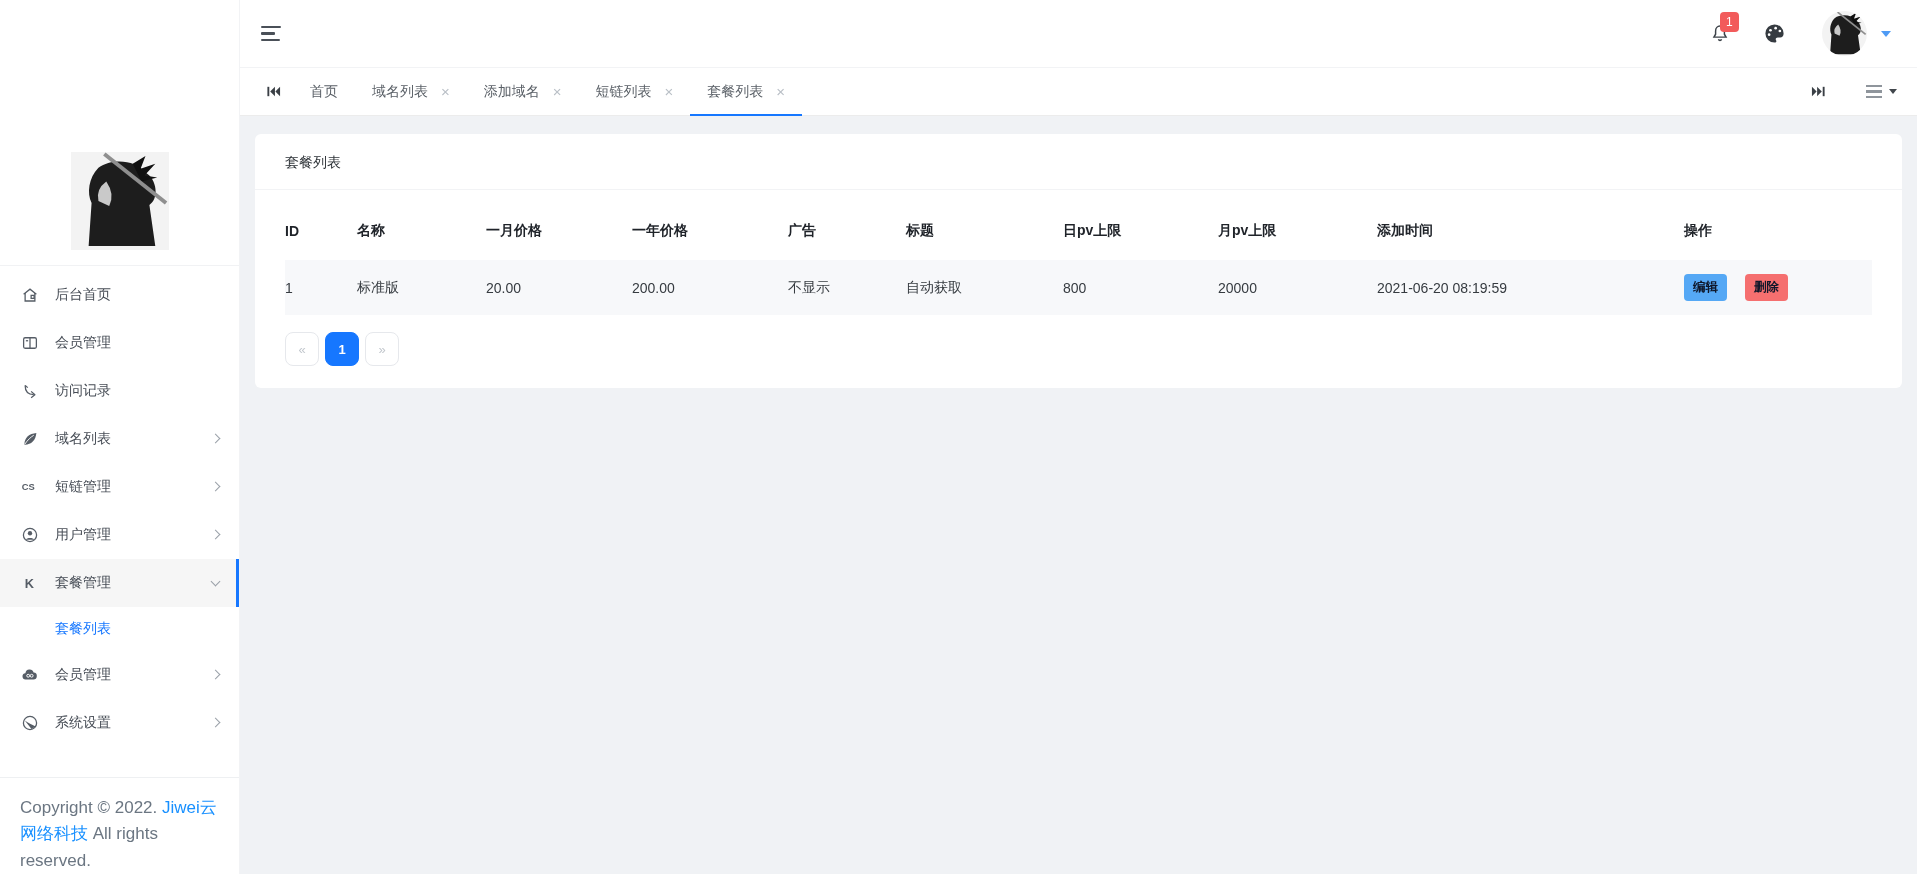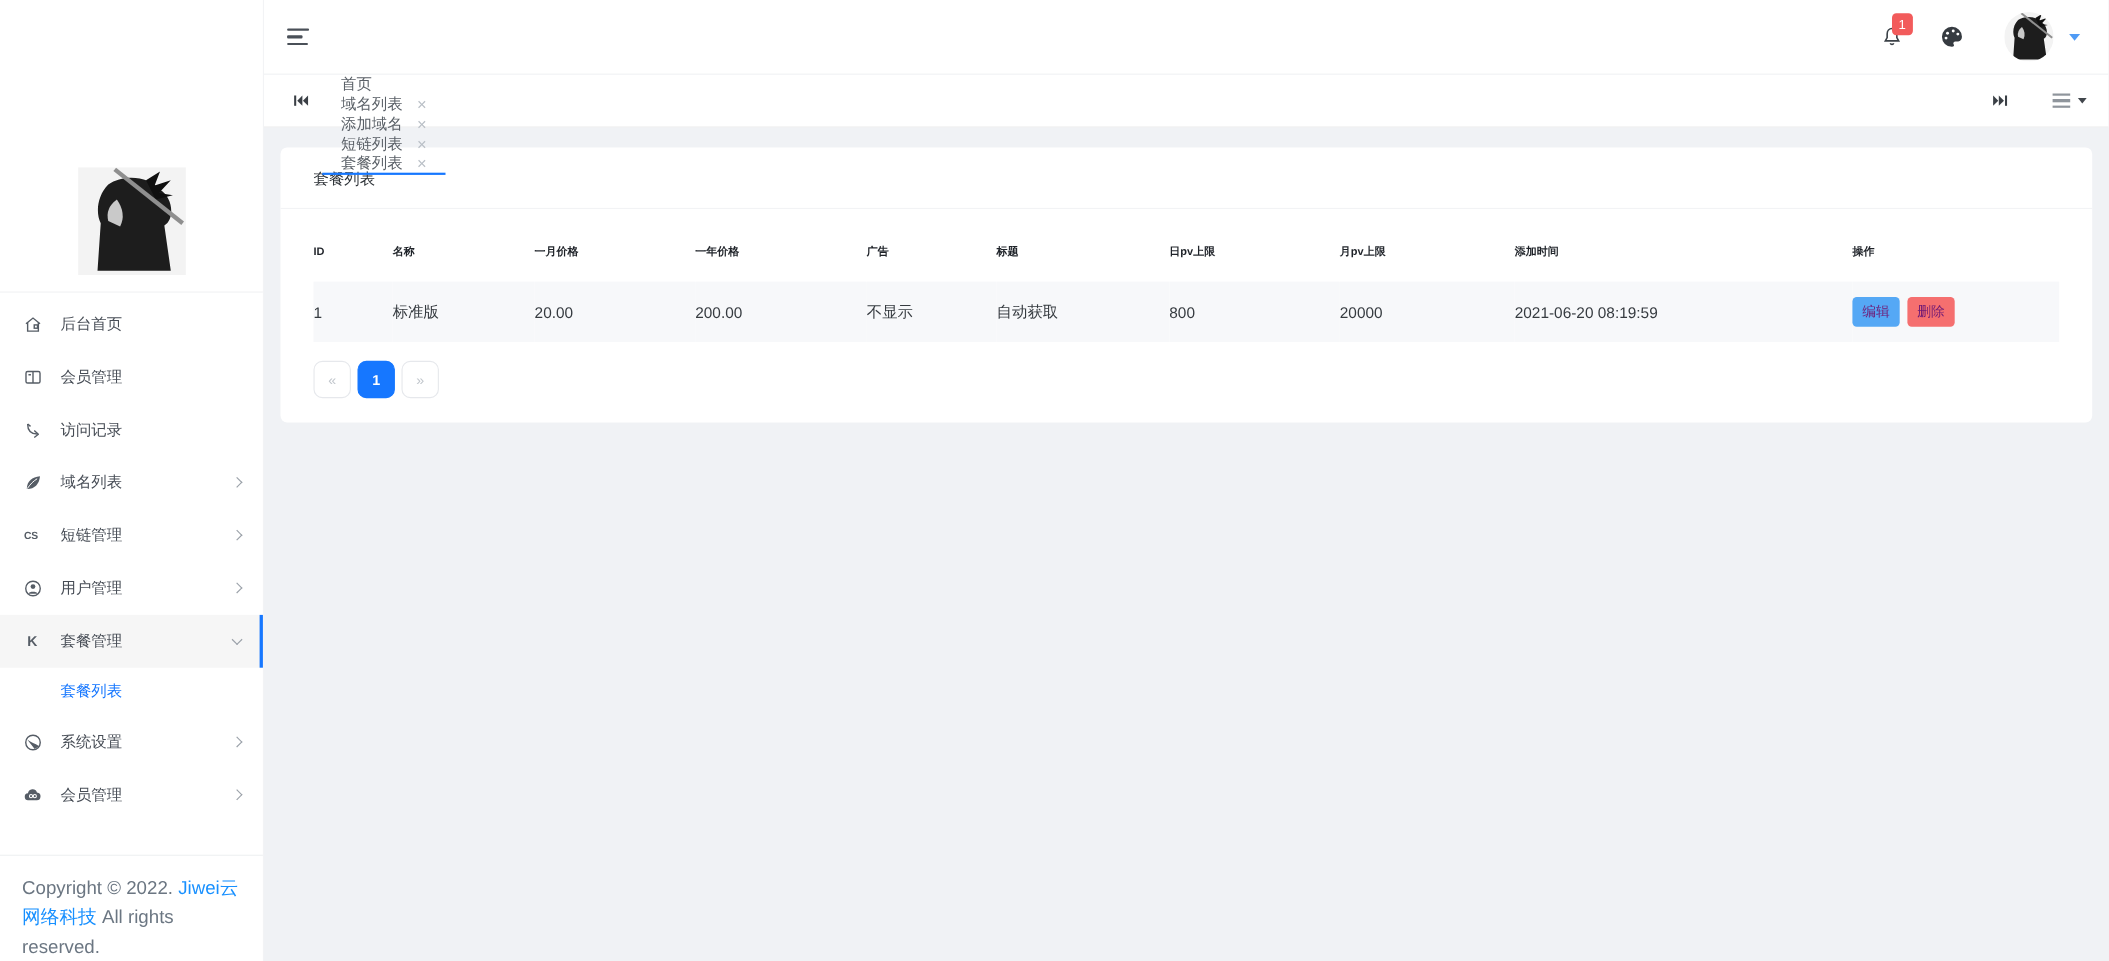--- a/index.html
+++ b/index.html
@@ -37,40 +37,40 @@
   .badge { position:absolute; top:-11px; left:11px; background:var(--badge); color:#fff; font-size:12px; line-height:1; padding:4px 6px; border-radius:4px; }
   .palette-wrap { margin-right:36px; cursor:pointer; }
   .palette-wrap svg { width:23px; height:23px; display:block; }
   .avatar { width:45px; height:45px; border-radius:50%; overflow:hidden; cursor:pointer; flex:0 0 auto; }
   .avatar svg { width:100%; height:100%; display:block; }
   .user-caret { width:0; height:0; border-left:5px solid transparent; border-right:5px solid transparent; border-top:6px solid #4f9bf5; margin-left:14px; cursor:pointer; }
 
   .tabbar { height:49px; background:#fff; border-top:1px solid #f2f3f5; border-bottom:1px solid #ececec; display:flex; align-items:stretch; padding:0 14px; flex:0 0 auto; }
   .tab-nav { display:flex; align-items:center; padding:0 12px; cursor:pointer; color:#2f3338; }
   .tab-nav svg { width:15px; height:15px; fill:#3a3f45; }
-  .tabs { display:flex; align-items:stretch;flex-direction:column; }
+  .tabs { display:flex; align-items:stretch; }
   .tab { display:flex; align-items:center; padding:0 17px; color:#5a6067; cursor:pointer; position:relative; }
   .tab .close { margin-left:13px; color:#b9bfc6; font-size:15px; line-height:1; cursor:pointer; }
   .tab.active::after { content:""; position:absolute; left:0; right:0; bottom:-1px; height:2px; background:var(--accent); }
   .tabbar-right { margin-left:auto; display:flex; align-items:center; }
   .tab-menu { display:flex; align-items:center; gap:7px; padding:0 6px; margin-left:22px; cursor:pointer; }
   .tab-menu .bars { display:flex; flex-direction:column; gap:3px; }
   .tab-menu .bars span { display:block; width:16px; height:2.5px; background:#8f959c; }
   .tab-menu .mcaret { width:0; height:0; border-left:4.5px solid transparent; border-right:4.5px solid transparent; border-top:5.5px solid #41464c; }
 
   
   .content { flex:1; background:#f0f2f5; padding:18px 15px 0 15px; overflow:hidden; }
   .card { background:#fff; border-radius:6px; width:1647px; }
   .card-head { height:56px; line-height:56px; padding:0 30px; border-bottom:1px solid #f2f3f5; color:#2e3338; font-size:14px; }
   .table-wrap { padding:14px 30px 0 30px; }
   table { width:1587px; border-collapse:collapse; table-layout:fixed; }
-  th { text-align:left; font-weight:bold; color:#1f2329; font-size:10px; padding:18px 0 20px 0; }
+  th { text-align:left; font-weight:bold; color:#1f2329; font-size:14px; padding:18px 0 20px 0; }
   td { color:#363b40; font-size:14px; padding:14px 0; }
   tbody tr { background:#f7f8fa; }
-  .act-btn { display:inline-block; border:none; border-radius:4px; color:#701a75; font-size:12.5px; padding:5px 9px; margin-right:7px; cursor:pointer; font-family:inherit; }
+  .act-btn { display:inline-block; border:none; border-radius:4px; color:#0f172a; font-size:12.5px; padding:5px 9px; margin-right:18px; cursor:pointer; font-family:inherit;font-weight:bold; }
   .act-btn.edit { background:var(--edit); }
   .act-btn.delete { background:var(--del); }
   .pagination { display:flex; gap:6px; padding:17px 30px 22px 30px; }
   .page-btn { min-width:34px; height:34px; display:flex; align-items:center; justify-content:center; border:1px solid #e6e8ec; border-radius:8px; background:#fff; color:#c2c7cd; font-size:13px; cursor:pointer; }
   .page-btn.num { color:#555b63; }
   .page-btn.active { background:var(--accent); border-color:var(--accent); color:#fff; font-weight:bold; }
 </style>
 </head>
 <body>
 
@@ -153,36 +153,36 @@
         </span>
         <span>套餐管理</span>
         <span class="chev down"></span>
       </div>
       <div>
         <div class="sub-item active">套餐列表</div>
       </div>
       <div class="side-item">
         <span class="icn">
           <svg viewBox="0 0 24 24">
-            <circle cx="12" cy="12" r="8.8" fill="none" stroke="currentColor" stroke-width="1.7"></circle>
-            <path d="M5 8.5 C10 12.5 14 13 19.5 16.5 L14 20 Z" fill="currentColor"></path>
-          </svg>
-        </span>
-        <span>系统设置</span>
-        <span class="chev right"></span>
-      </div>
-      <div class="side-item">
-        <span class="icn">
-          <svg viewBox="0 0 24 24">
             <path d="M6.5 18 a4.2 4.2 0 0 1 -.6 -8.4 a5.6 5.6 0 0 1 10.9 -1 a4.7 4.7 0 0 1 -.8 9.4 Z" fill="currentColor"></path>
             <circle cx="9.6" cy="13" r="1.9" fill="none" stroke="#fff" stroke-width="1.3"></circle>
             <circle cx="14.2" cy="13" r="1.9" fill="none" stroke="#fff" stroke-width="1.3"></circle>
           </svg>
         </span>
         <span>会员管理</span>
+        <span class="chev right"></span>
+      </div>
+      <div class="side-item">
+        <span class="icn">
+          <svg viewBox="0 0 24 24">
+            <circle cx="12" cy="12" r="8.8" fill="none" stroke="currentColor" stroke-width="1.7"></circle>
+            <path d="M5 8.5 C10 12.5 14 13 19.5 16.5 L14 20 Z" fill="currentColor"></path>
+          </svg>
+        </span>
+        <span>系统设置</span>
         <span class="chev right"></span>
       </div>
     </nav>
   <div class="copyright">
     <span>Copyright © 2022. </span><a href="#">Jiwei云网络科技</a><span> All rights reserved.</span>
   </div>
 </aside>
 
 <div class="main">
 

